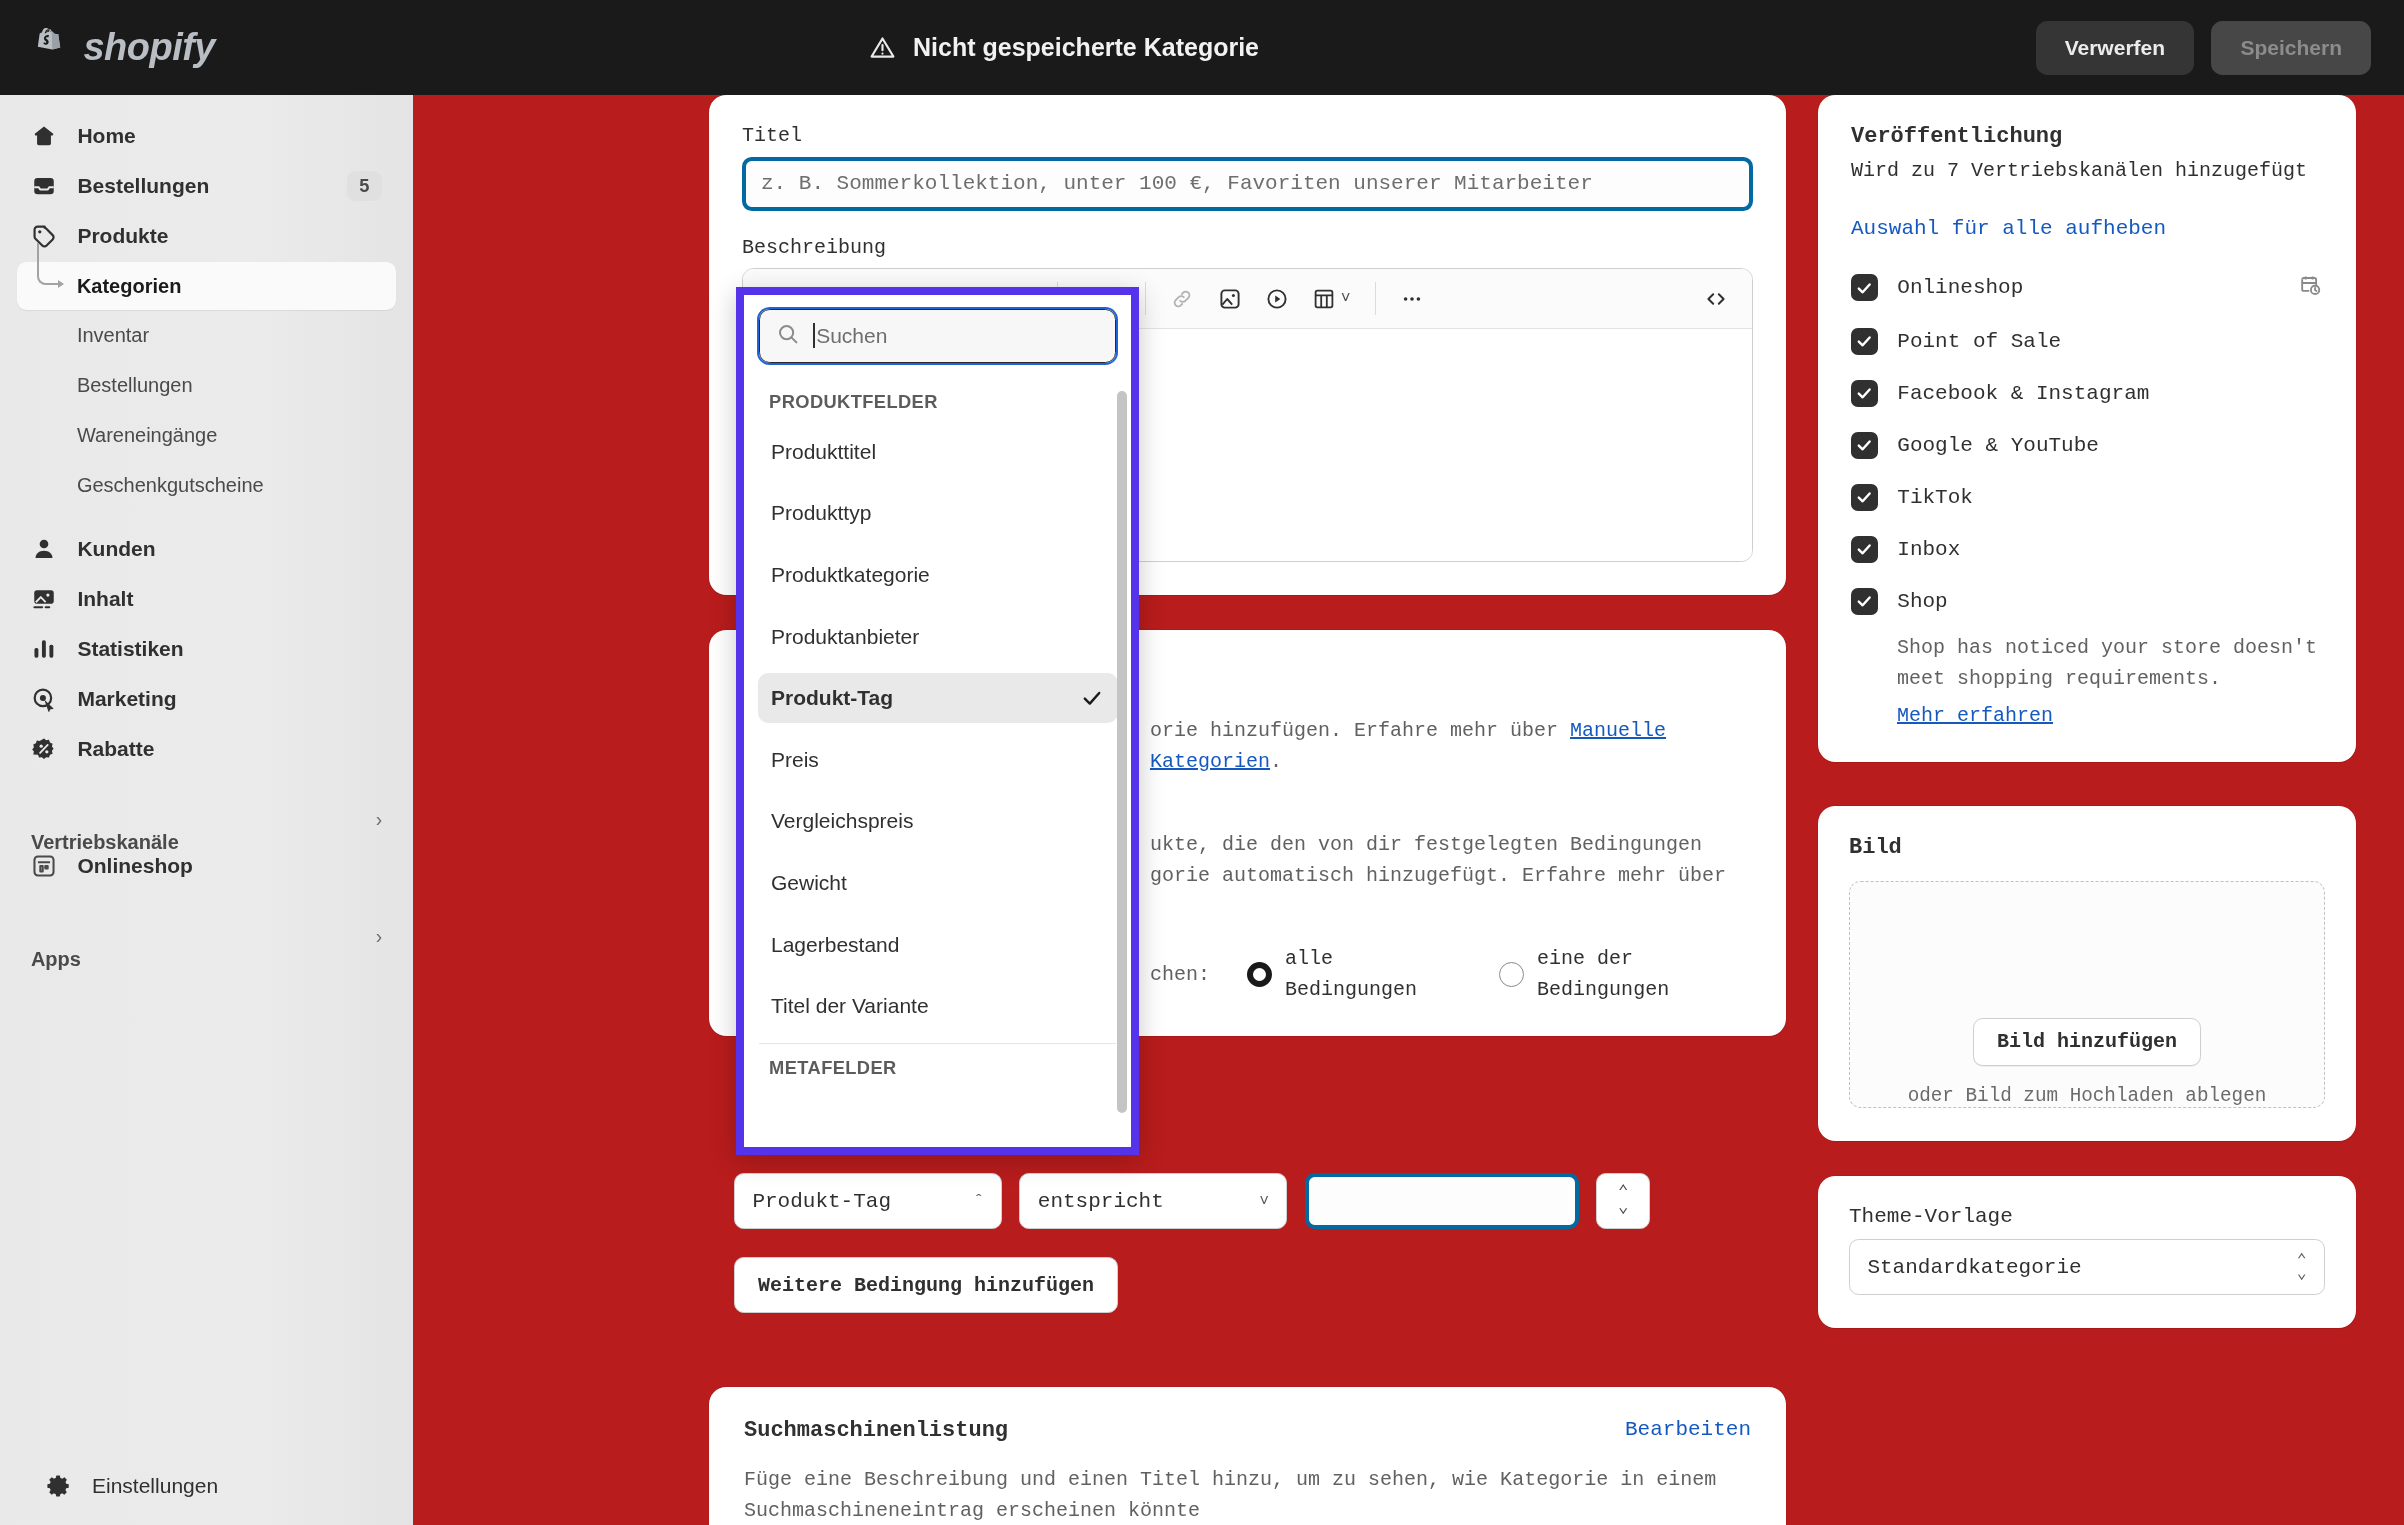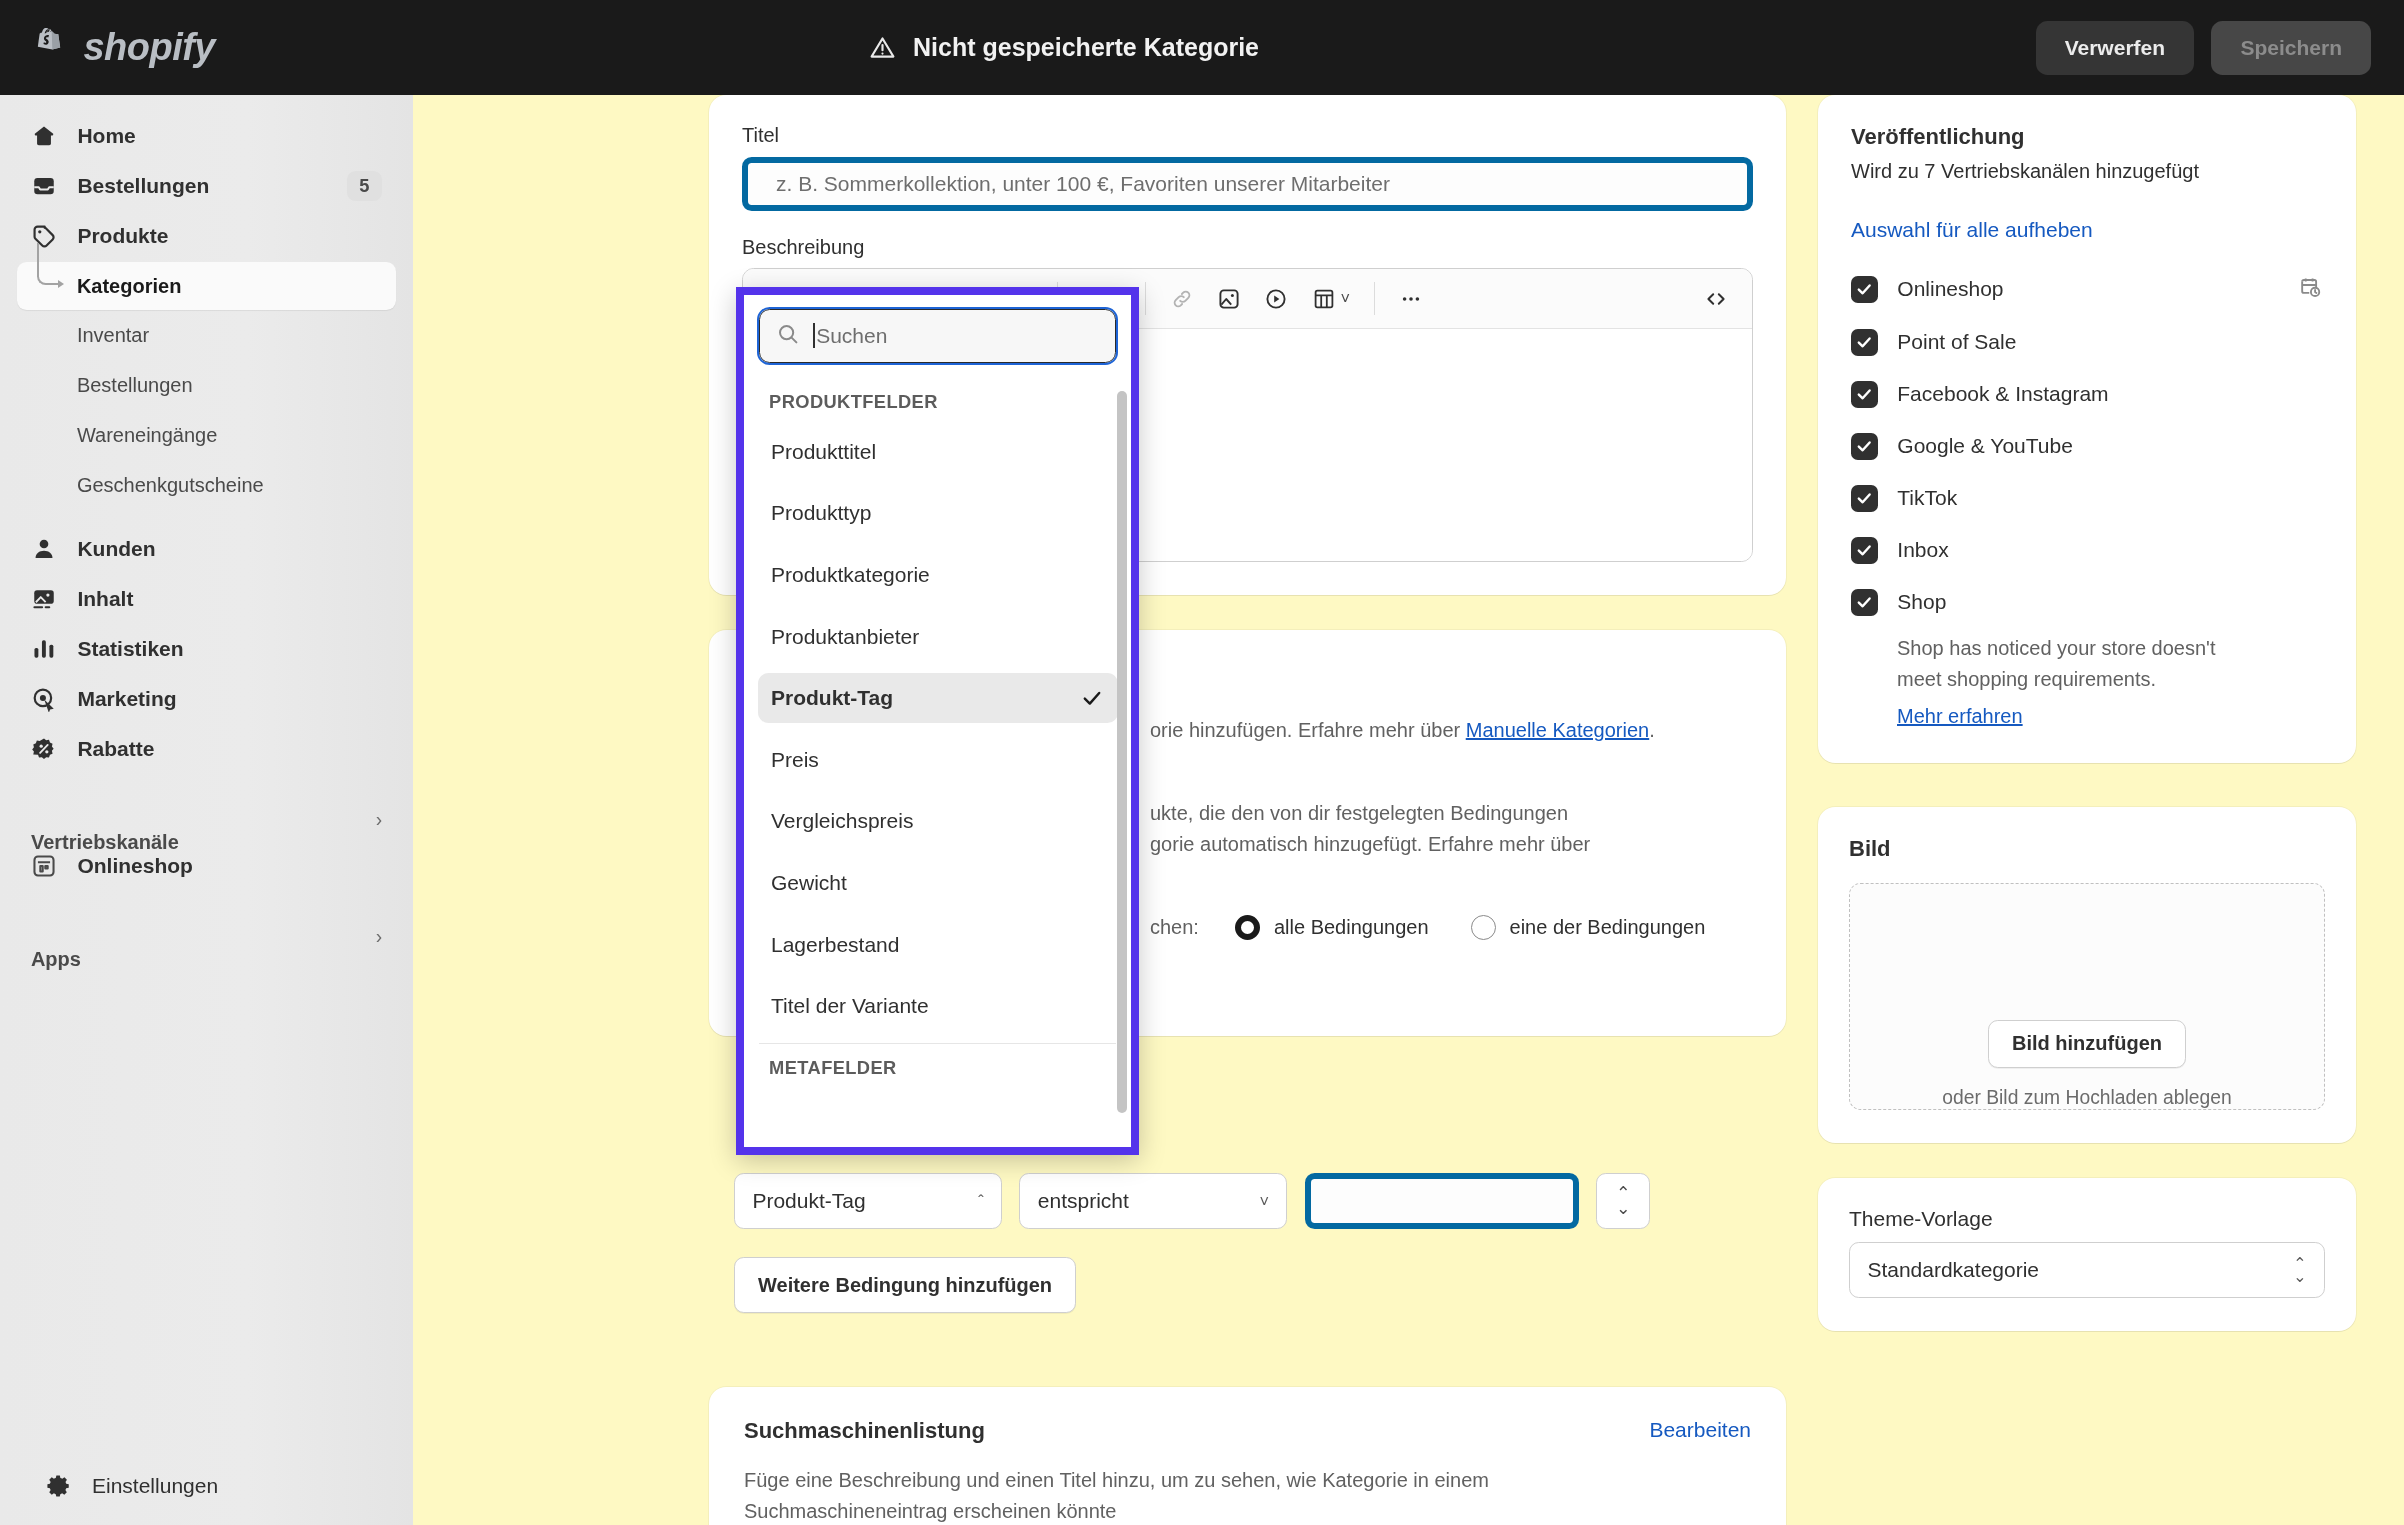--- a/index.html
+++ b/index.html
@@ -107,43 +107,44 @@
     position: absolute; bottom: 15.4px; left: 32px; right: 17.4px;
     display: flex; align-items: center; height: 50px;
     border-radius: 9.7px; padding: 0 13.5px; cursor: pointer;
   }
   #settings-row .lbl { font-size: 21px; color: #303030; margin-left: 13.5px; }
 
   
   #main {
     position: absolute; top: 95px; left: 413px;
     width: 1991px; height: 1431px;
-    background: #fef9c3;
+    background: #b91c1c;
     overflow: hidden;
+    font-family: Liberation Mono, monospace;
   }
   #center-col {
     position: absolute; left: 296px; top: 0;
     width: 1077px;
   }
   #right-col {
     position: absolute; left: 1405px; top: 0;
     width: 538px;
   }
   .card {
     background: #fff; border-radius: 17.4px;
     box-shadow: 0 1px 0 rgba(0,0,0,.05), 0 0 0 1px rgba(0,0,0,.04);
     margin-bottom: 35px;
   }
 
   .field-label { font-size: 20px; color: #303030; margin-bottom: 9.7px; }
   .text-input {
     width: 100%; height: 54px;
-    border: 6px solid #0369a1; border-radius: 9.7px;
+    border: 4px solid #0369a1; border-radius: 9.7px;
     background: #fdfdfd; font-size: 21px; color: #303030;
-    padding: 0 28px; font-family: inherit;
+    padding: 0 15px; font-family: inherit;
   }
   .text-input::placeholder { color: #6e6e6e; }
 
   
   .editor-wrap {
     border: 1px solid #cfcfcf; border-radius: 11.6px;
     overflow: hidden; background: #fff;
   }
   .editor-toolbar {
     display: flex; align-items: center; gap: 5.8px;

